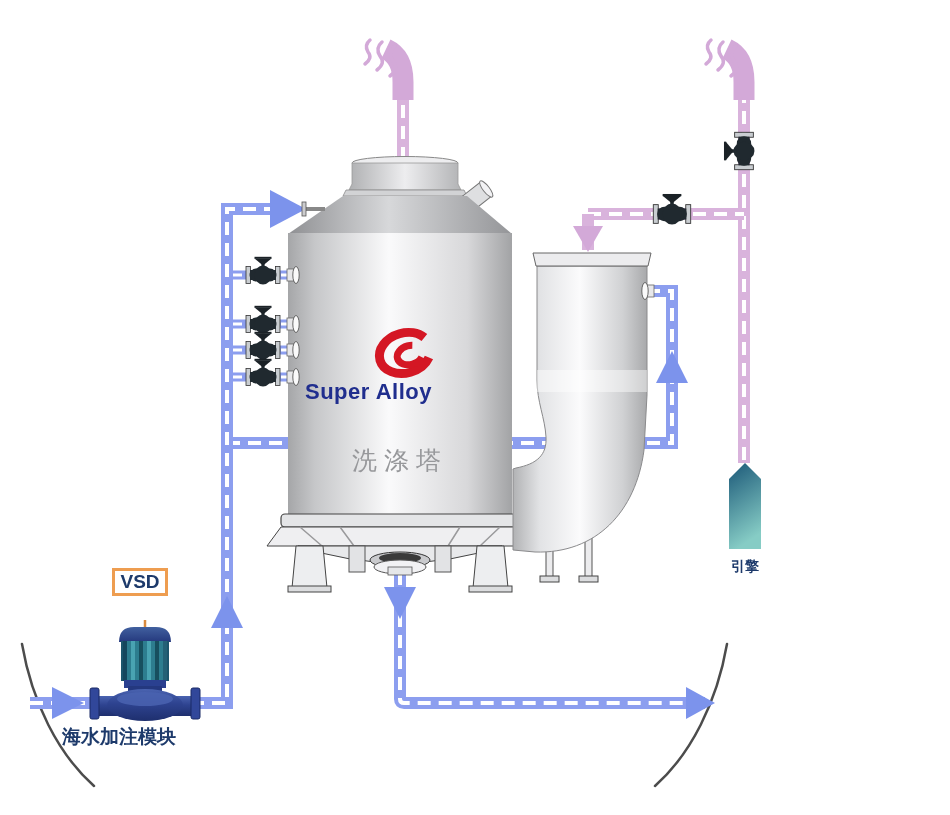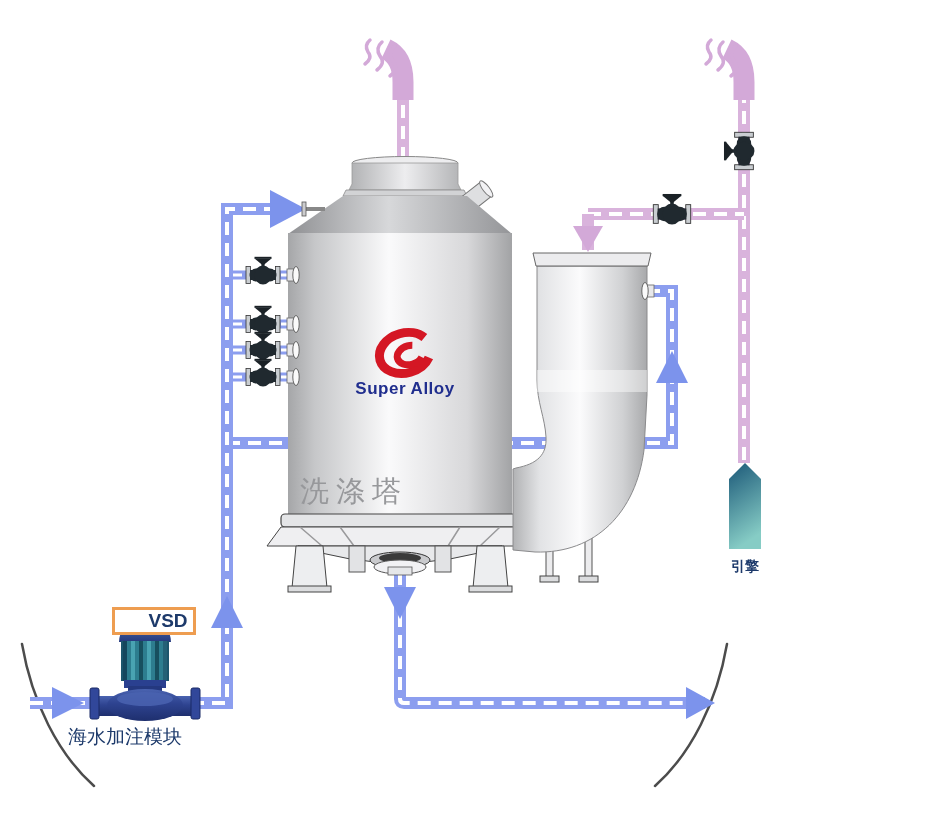--- a/index.html
+++ b/index.html
@@ -9,30 +9,30 @@
   .lbl{position:absolute;color:var(--c-label);}
   .pipe-b{stroke:var(--c-seawater);stroke-width:12;fill:none;}
   .pipe-b-thin{stroke:var(--c-seawater);stroke-width:9;fill:none;}
   .pipe-p{stroke:var(--c-exhaust);stroke-width:12;fill:none;}
   .dash{stroke:#fff;stroke-width:4;fill:none;stroke-dasharray:13 8;}
   .dash-thin{stroke:#fff;stroke-width:3;fill:none;stroke-dasharray:9 7;}
   .arr-b{fill:var(--c-seawater-arrow);}
   .arr-p{fill:var(--c-exhaust-solid);}
   .steam{stroke:var(--c-exhaust-solid);stroke-width:3.5;fill:none;stroke-linecap:round;}
   .arc{stroke:var(--c-arc);stroke-width:2.5;fill:none;stroke-linecap:round;}
-  #vsd-box{position:absolute;left:112px;top:607px;width:50px;height:22px;
+  #vsd-box{position:absolute;left:112px;top:568px;width:50px;height:22px;
            border:3px solid var(--c-vsd-border);background:#fff;text-align:center;
-           line-height:22px;font-size:19px;font-weight:600;color:var(--c-label);padding-left:28px;}
-  #brand-en{left:305px;top:379px;width:200px;text-align:center;font-size:17px;
+           line-height:22px;font-size:19px;font-weight:600;color:var(--c-label);}
+  #brand-en{left:305px;top:379px;width:200px;text-align:left;font-size:22px;
             font-weight:bold;color:var(--c-brand);letter-spacing:0.5px;}
   #brand-cn{left:305px;top:399px;width:200px;text-align:center;font-size:13px;
             font-weight:bold;color:var(--c-brand);letter-spacing:3px;}
-  #tower-label{left:300px;top:472px;width:200px;text-align:left;font-size:29px;
+  #tower-label{left:300px;top:444px;width:200px;text-align:center;font-size:25px;
                color:var(--c-tower-label);letter-spacing:7px;}
-  #module-label{left:68px;top:724px;width:170px;font-size:19px;font-weight:normal;}
+  #module-label{left:62px;top:724px;width:170px;font-size:19px;font-weight:bold;}
   #engine-label{left:705px;top:558px;width:80px;text-align:center;font-size:14px;font-weight:600;}
 </style>
 </head>
 <body>
 
 <div id="stage">
 <svg id="scene" width="950" height="815" viewBox="0 0 950 815">
   <defs>
     <linearGradient id="towerGrad" x1="0" y1="0" x2="1" y2="0">
       <stop offset="0" stop-color="#A5A6A8"></stop>

